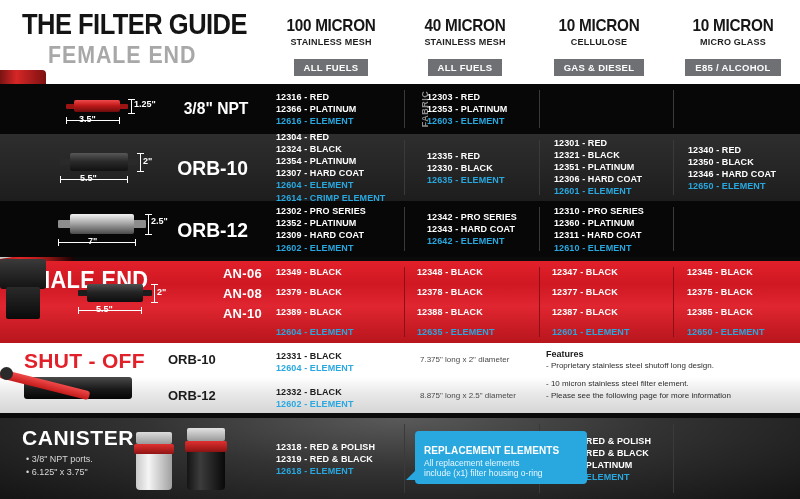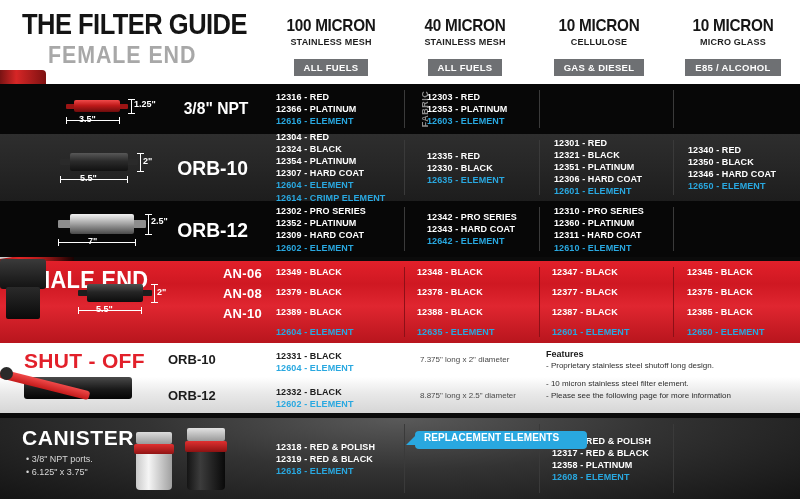--- a/index.html
+++ b/index.html
@@ -172,21 +172,21 @@
     background: radial-gradient(ellipse at 50% 0%, #5a5a5a 0%, #333 45%, #141414 100%);
   }
   .can-title {
     position:absolute; left:22px; top:8px;
     font-family:"Liberation Sans Narrow","Liberation Sans",sans-serif;
     font-weight:700; font-size:21px; color:#ffffff; letter-spacing:.6px;
   }
   .can-bullet { position:absolute; left:26px; font-family:"Liberation Sans", sans-serif; font-size:9px; color:#d8d8d8; }
 
   .callout {
-    position:absolute; background:#29a8e0; border-radius:4px; padding:1px 8px 6px 9px;
+    position:absolute; background:#29a8e0; border-radius:4px; padding:14px 8px 6px 9px;
   }
   .callout .ctitle { font-family:"Liberation Sans", sans-serif; font-weight:700; font-size:10px; color:#ffffff; letter-spacing:.1px; }
   .callout .cbody  { font-family:"Liberation Sans", sans-serif; font-size:8.5px; color:#e9f7ff; line-height:10px; margin-top:2px; }
   .callout:before{
     content:""; position:absolute; left:-9px; bottom:4px;
     border-top:10px solid transparent; border-right:10px solid #29a8e0;
   }
 </style>
 </head>
 <body>
@@ -479,17 +479,21 @@
         <div class="plist" style="position:absolute; left:290px; top:50%; transform:translateY(-50%); line-height:12.2px;">
           <div class="pn white">12308 - RED &amp; POLISH</div>
           <div class="pn white">12317 - RED &amp; BLACK</div>
           <div class="pn white">12358 - PLATINUM</div>
           <div class="pn blue">12608 - ELEMENT</div>
         </div>
       </div>
 
       <div class="callout" style="left:415px; top:13px; width:172px;">
         <div class="ctitle">REPLACEMENT ELEMENTS</div>
+        <div class="cbody">
+          <div>All replacement elements</div>
+          <div>include (x1) filter housing o-ring</div>
+        </div>
       </div>
     </div>
 
   </div>
 </div>
 
 </body></html>

